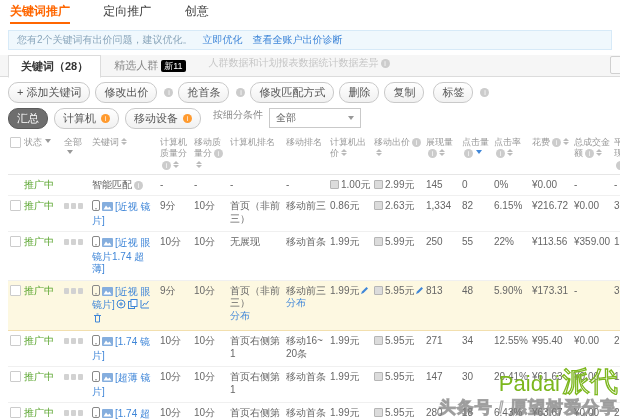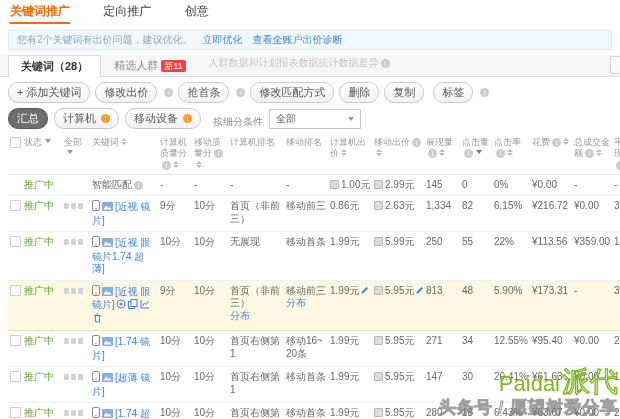--- a/index.html
+++ b/index.html
@@ -9,25 +9,25 @@
   .topnav{height:22px;padding:3px 0 0 10px;background:#fff}
   .nav-item{display:inline-block;margin-right:30px;font-size:12px;color:#404040;cursor:pointer;padding-bottom:2px}
   .nav-item.active{color:#ff6600;font-weight:bold;border-bottom:2px solid #ff6600}
   
   .notice{margin:8px 8px 2px;background:#f0f8fd;border:1px solid #d7eaf8;padding:2px 8px;font-size:10px;color:#8aa6bb;white-space:nowrap}
   .notice a{color:#3f86d8;text-decoration:none;margin-left:10px;cursor:pointer}
   
   .tabstrip{margin-top:5px;padding:0 8px;background:#f6f6f6;border-bottom:1px solid #dcdcdc;height:22px;display:flex;align-items:center}
   .tab{display:inline-flex;align-items:center;padding:3px 12px;font-size:11px;color:#888;border:1px solid transparent;cursor:pointer}
   .tab.active{background:#fff;border:1px solid #dcdcdc;border-bottom-color:#fff;color:#333;font-weight:bold;margin-bottom:-1px}
-  .badge{background:#ef4444;color:#fff;font-size:9px;line-height:12px;padding:0 3px;border-radius:2px;margin-left:3px;font-weight:normal}
+  .badge{background:#000000;color:#fff;font-size:9px;line-height:12px;padding:0 3px;border-radius:2px;margin-left:3px;font-weight:normal}
   .tab-hint{font-size:10px;color:#c6c6c6;margin-left:10px;padding-bottom:5px;white-space:nowrap}
   
   .toolbar{padding:5px 8px 3px;display:flex;align-items:center;gap:5px}
-  .filterbar{padding:2px 8px 5px;display:flex;align-items:flex-end;gap:6px;font-size:10px;color:#888}
+  .filterbar{padding:2px 8px 5px;display:flex;align-items:flex-start;gap:6px;font-size:10px;color:#888}
   .btn{display:inline-flex;align-items:center;gap:3px;background:linear-gradient(#fff,#f1f1f1);border:1px solid #c9c9c9;border-radius:10px;padding:2px 8px;font-size:11px;color:#555;cursor:pointer;white-space:nowrap}
   .btn.dark{background:#6e6e6e;border-color:#5a5a5a;color:#fff}
   .btn-badge{background:#f5483c;color:#fff;font-size:8px;line-height:10px;padding:0 2px;border-radius:2px}
   .select{display:inline-flex;align-items:center;justify-content:space-between;width:92px;border:1px solid #c9c9c9;background:#fff;padding:2px 6px;font-size:10px;color:#666;cursor:pointer}
   .sliver{position:absolute;left:610px;top:56px;width:26px;height:18px;border:1px solid #d0d0d0;background:#fafafa;border-radius:2px}
   
   .info{display:inline-block;width:9px;height:9px;border-radius:50%;background:#ccc;color:#fff;font-size:7px;line-height:9px;text-align:center;margin-left:2px;font-style:normal;flex:none}
   .info.orange{background:#ff9a2e}
   .caret{display:inline-block;width:0;height:0;border-left:3px solid transparent;border-right:3px solid transparent;border-top:4px solid #999;margin-left:3px;vertical-align:2px}
   .caret.blue{border-top-color:#3f86d8}

